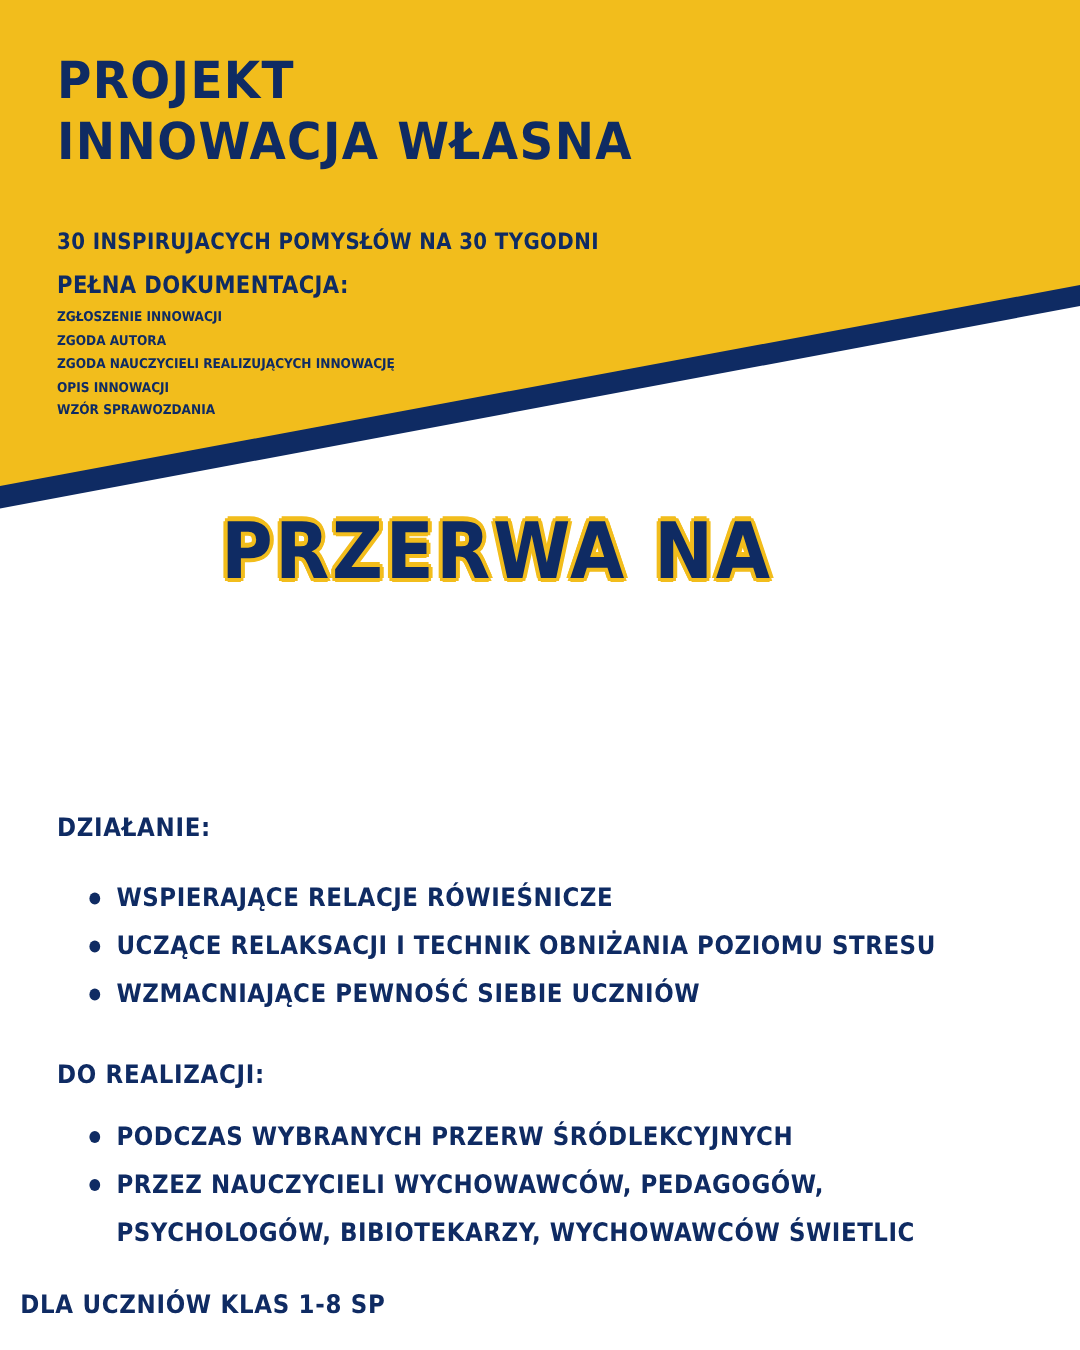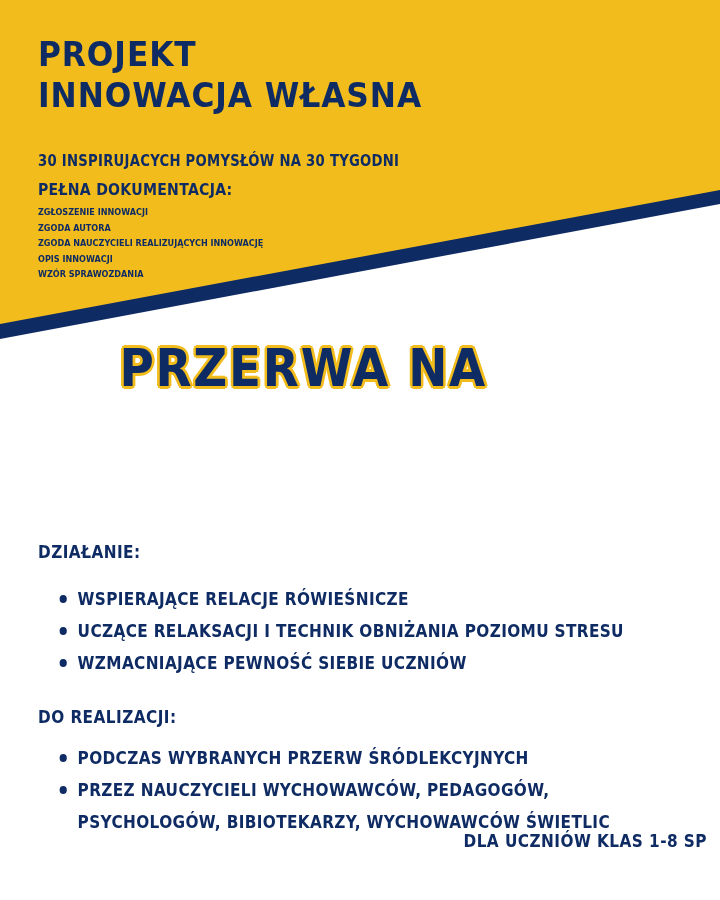--- a/index.html
+++ b/index.html
@@ -28,21 +28,21 @@
     left: 38px; top: 180px; font-size: 16px; letter-spacing: 0.3px;
     transform: scaleX(0.88); transform-origin: left top; white-space: nowrap;
   }
   .doc-list {
     left: 38px; top: 205px; margin: 0; padding: 0; list-style: none;
     font-size: 9px; line-height: 15.5px;
     transform: scaleX(0.9); transform-origin: left top; white-space: nowrap;
   }
 
   .hero {
-    left: 0; top: 340px; width: 606px; text-align: center;
+    left: 0; top: 340px; width: 606px; text-align: center; padding-left: 28px;
   }
   .hero-line1 {
     font-family: "DejaVu Sans", sans-serif; font-weight: bold;
     font-size: 52px; line-height: 56px; letter-spacing: 2px;
     color: #0f2b63;
     -webkit-text-stroke: 0px;
     text-shadow:
       3px 0 0 #f2bd1c, -3px 0 0 #f2bd1c, 0 3px 0 #f2bd1c, 0 -3px 0 #f2bd1c,
       2px 2px 0 #f2bd1c, -2px -2px 0 #f2bd1c, 2px -2px 0 #f2bd1c, -2px 2px 0 #f2bd1c;
     transform: scaleX(0.9); display: inline-block;
@@ -67,21 +67,21 @@
     font-size: 17px; letter-spacing: 0.4px;
     transform: scaleX(0.9); transform-origin: left top; white-space: nowrap;
   }
   .bullets li { position: relative; padding-left: 24px; height: 32px; line-height: 32px; }
   .bullets li .dot {
     position: absolute; left: 4px; top: 12px; width: 8px; height: 8px; border-radius: 50%;
     background: #0f2b63;
   }
   .bullets li.tall { height: auto; line-height: 32px; }
   .footer-note {
-    left: 0; width: 720px; top: 831px; text-align: right;
+    left: 0; width: 720px; top: 860px; text-align: left;
     font-size: 17px; letter-spacing: 0.5px;
   }
   .footer-note span { display: inline-block; transform: scaleX(0.9); }
 </style>
 </head>
 <body>
 
 <svg class="bg-svg" viewBox="0 0 720 900" xmlns="http://www.w3.org/2000/svg">
   <polygon points="0,0 720,0 720,204 0,339" fill="#0f2b63"></polygon>
   <polygon points="0,0 720,0 720,190 0,324" fill="#f2bd1c"></polygon>

